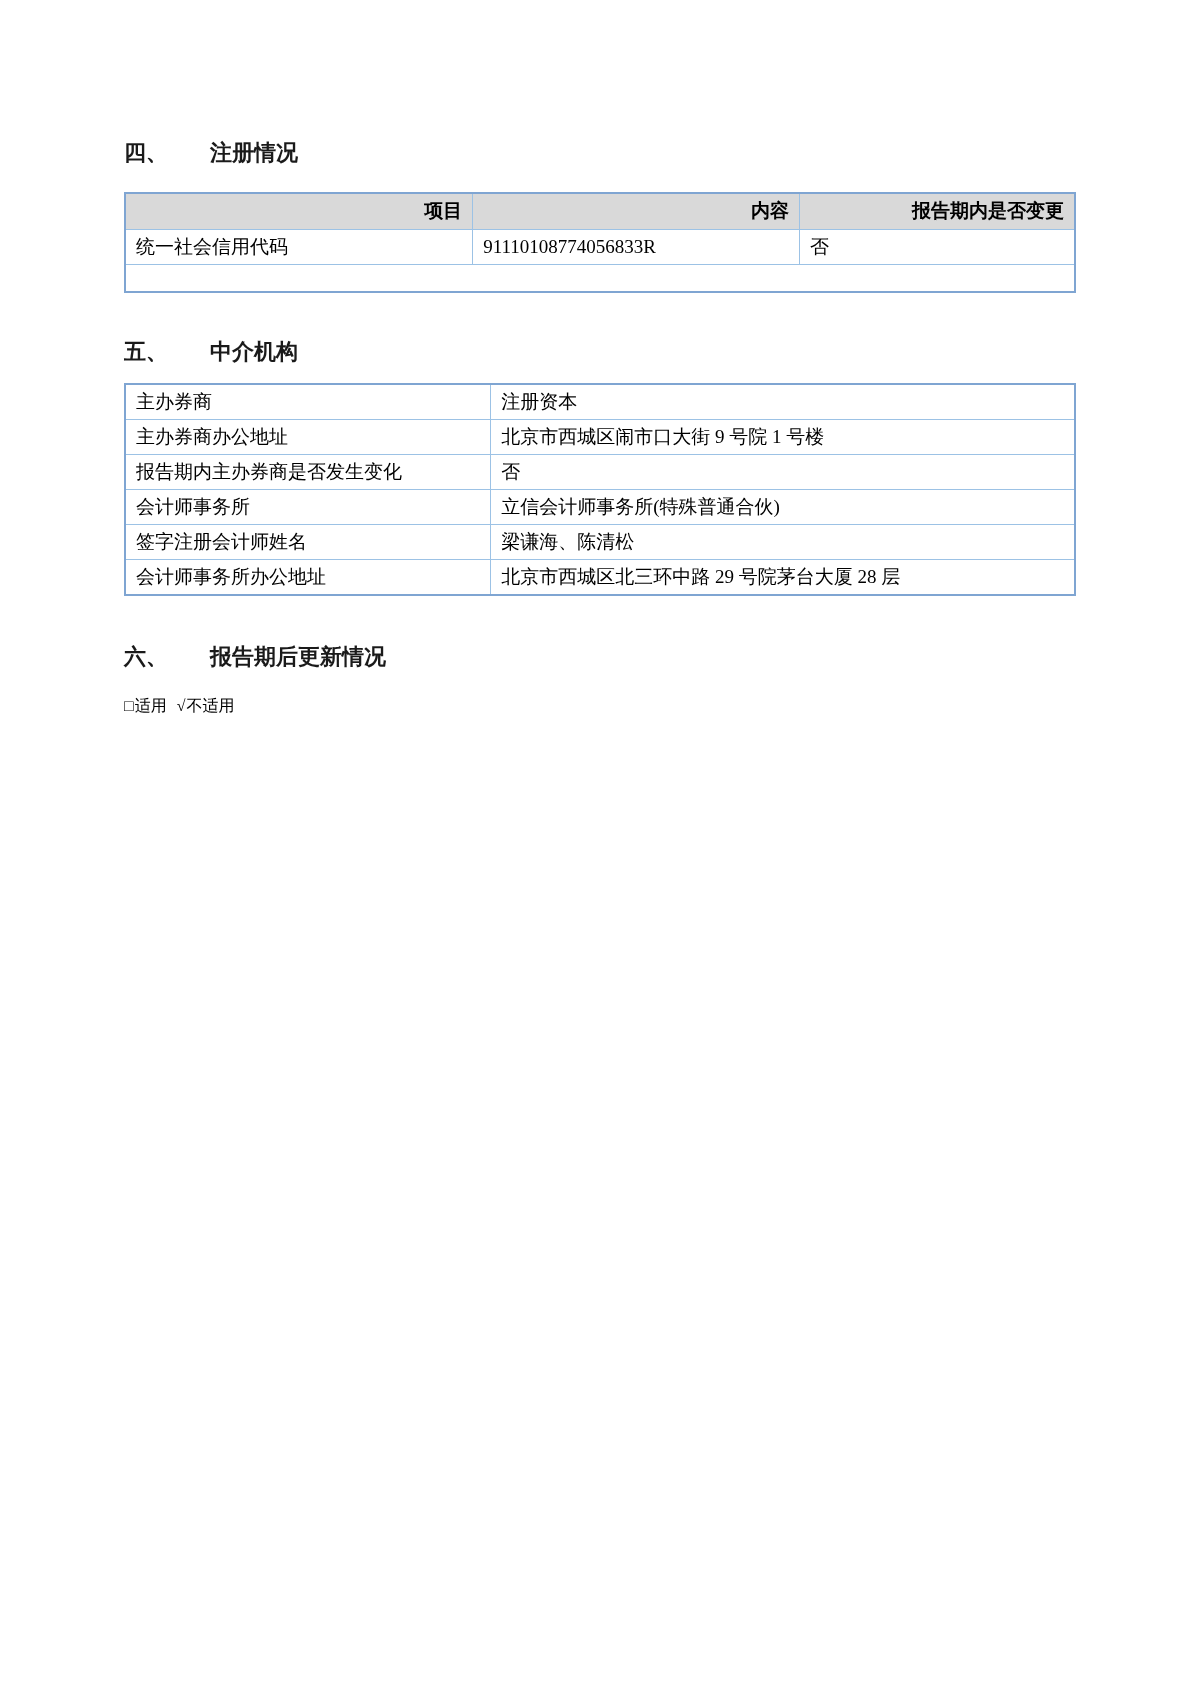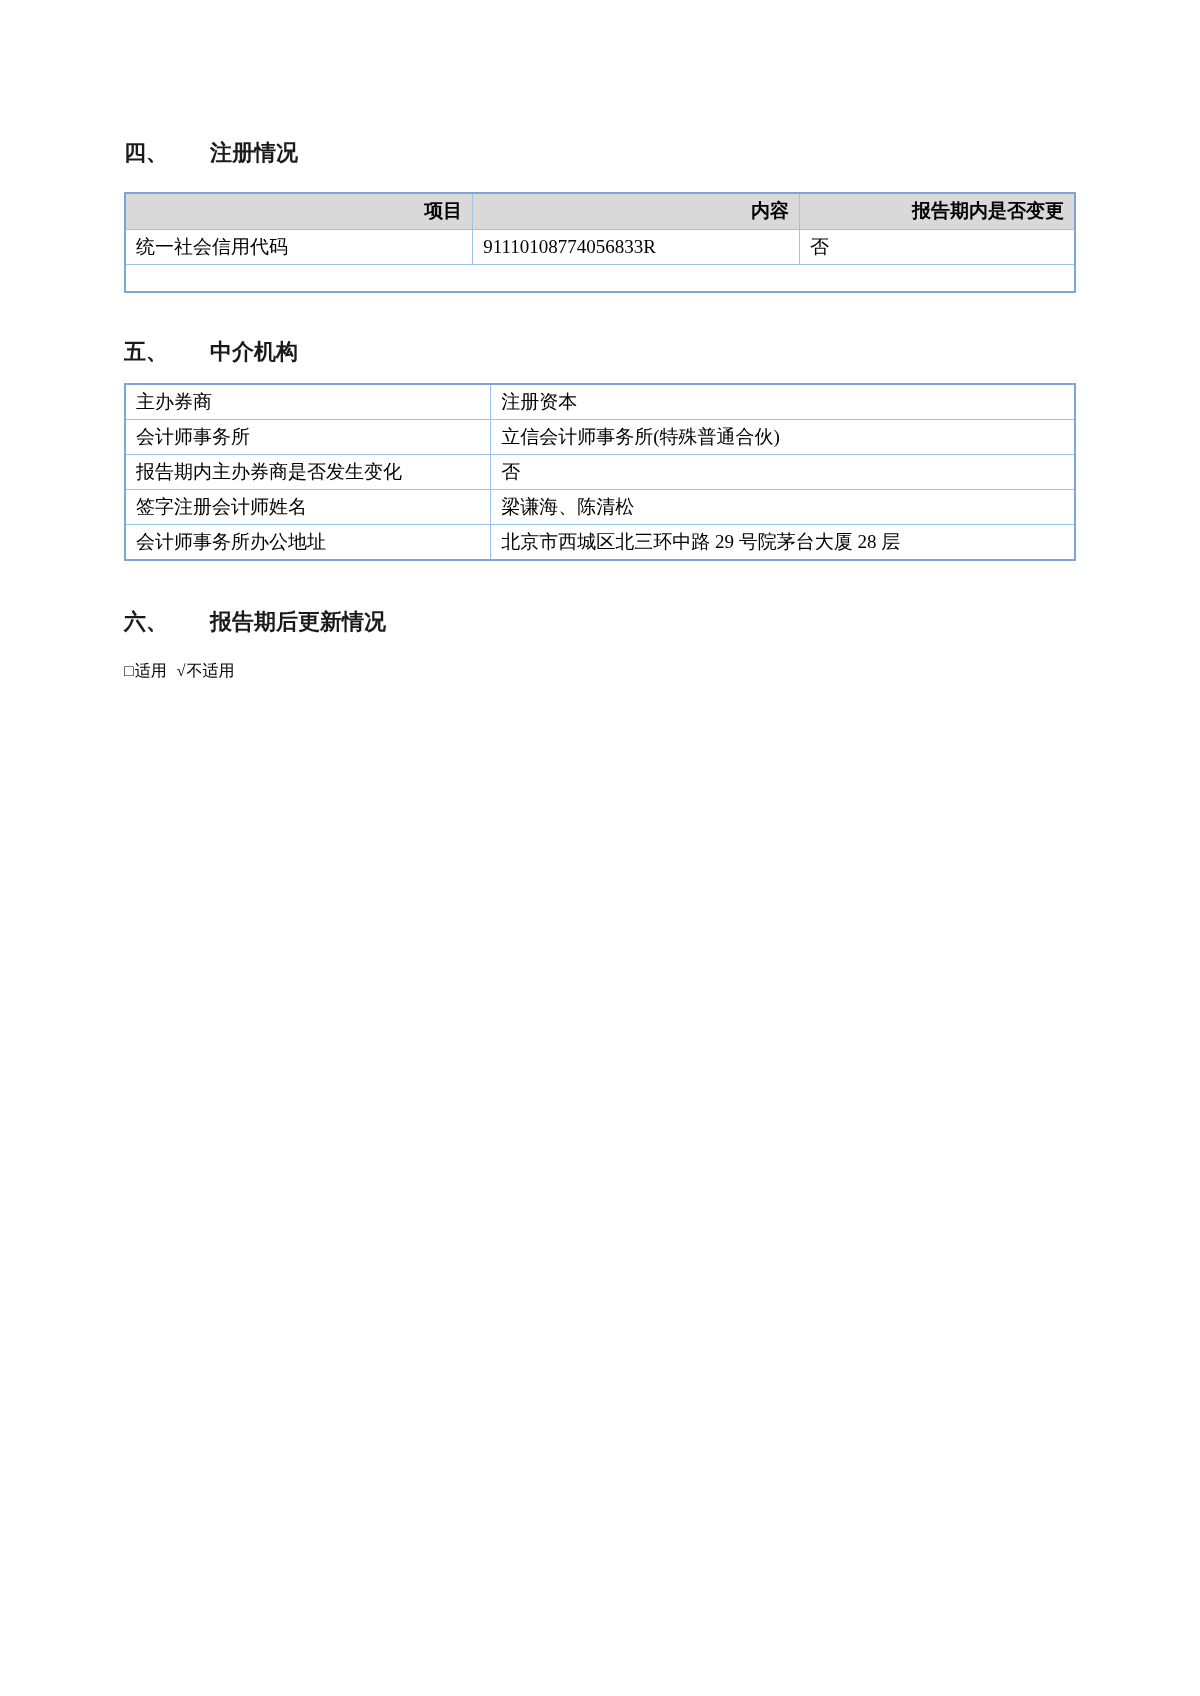--- a/index.html
+++ b/index.html
@@ -121,26 +121,30 @@
       <colgroup>
         <col style="width:38.5%">
         <col style="width:61.5%">
       </colgroup>
       <tbody>
         <tr>
           <td>主办券商</td>
           <td>注册资本</td>
         </tr>
         <tr>
-          <td>会计师事务所</td>
-          <td>立信会计师事务所(特殊普通合伙)</td>
+          <td>主办券商办公地址</td>
+          <td>北京市西城区闹市口大街 9 号院 1 号楼</td>
         </tr>
         <tr>
           <td>报告期内主办券商是否发生变化</td>
           <td>否</td>
+        </tr>
+        <tr>
+          <td>会计师事务所</td>
+          <td>立信会计师事务所(特殊普通合伙)</td>
         </tr>
         <tr>
           <td>签字注册会计师姓名</td>
           <td>梁谦海、陈清松</td>
         </tr>
         <tr>
           <td>会计师事务所办公地址</td>
           <td>北京市西城区北三环中路 29 号院茅台大厦 28 层</td>
         </tr>
       </tbody>

